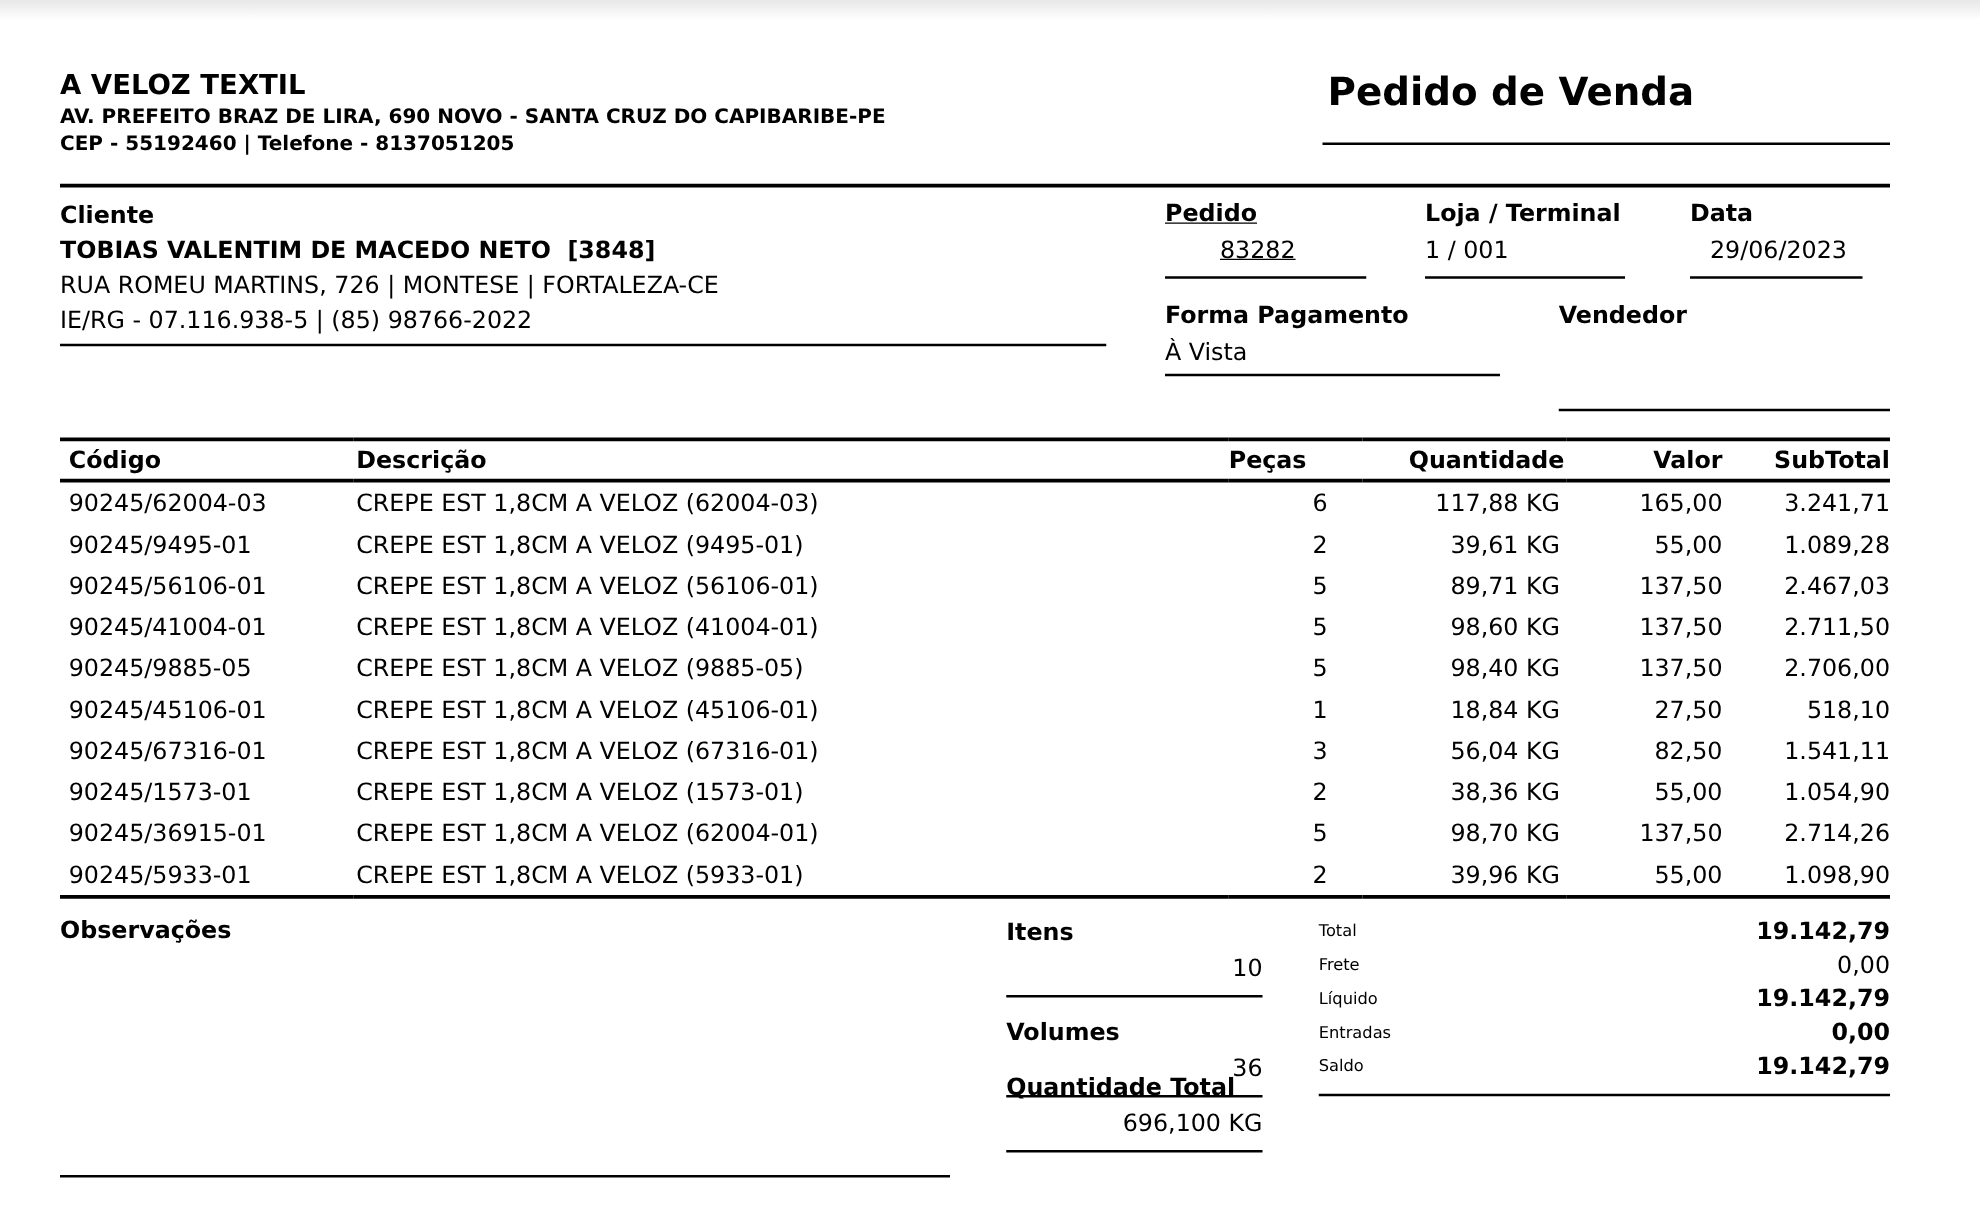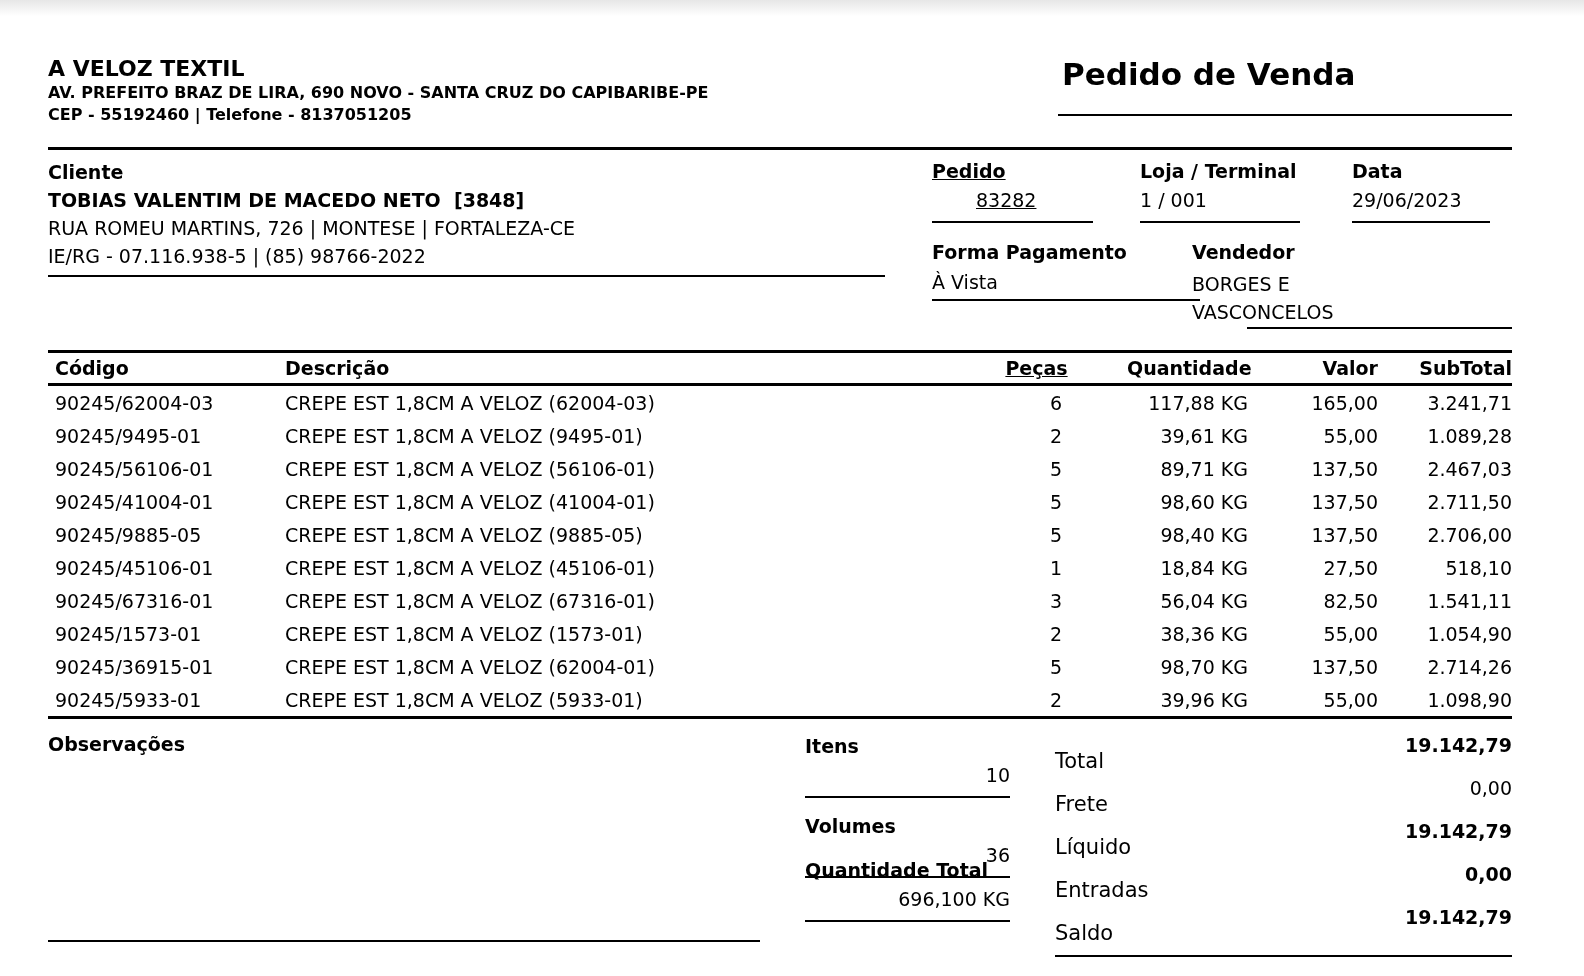--- a/index.html
+++ b/index.html
@@ -26,36 +26,36 @@
   .client-line{font-size:19px;line-height:28px;white-space:nowrap;}
   
   .items{position:absolute;left:48px;top:350px;width:1464px;
     border-top:3px solid #000;border-collapse:collapse;table-layout:fixed;}
   .items th{font-size:19px;font-weight:bold;border-bottom:3px solid #000;
     height:30px;padding:0;white-space:nowrap;}
   .items td{font-size:19px;height:33px;padding:0;white-space:nowrap;overflow:hidden;}
   .items tbody{border-bottom:3px solid #000;}
   th.h-code,td.c-code{text-align:left;padding-left:7px;}
   th.h-desc,td.c-desc{text-align:left;padding-left:2px;}
-  th.h-pecas{text-align:center;text-decoration:underline;}
+  th.h-pecas{text-align:left;}
   td.c-pecas{text-align:right;padding-right:28px;}
   th.h-qtd{text-align:left;padding-left:37px;overflow:hidden;}
   td.c-qtd{text-align:right;padding-right:5px;}
   th.h-valor,td.c-valor{text-align:right;padding-right:2px;}
   th.h-sub,td.c-sub{text-align:right;}
   
   .sumblock{position:absolute;left:805px;width:205px;border-bottom:2px solid #000;
     padding-bottom:6px;}
   .sumblock .sl{font-size:19px;font-weight:bold;line-height:28px;}
   .sumblock .sv{font-size:19px;line-height:30px;text-align:right;}
   
   .totals{position:absolute;left:1055px;top:732px;width:457px;
     border-bottom:2px solid #000;padding-bottom:8px;}
   .trow{display:flex;justify-content:space-between;line-height:27px;}
-  .tl{font-size:21px;margin-top:16px;}
+  .tl{font-size:13px;}
   .tv{font-size:19px;}
 </style>
 </head>
 <body>
 
 <div class="page-shadow"></div>
 
 <div class="abs" style="left:48px;top:56px;">
   <div class="co-name">A VELOZ TEXTIL</div>
   <div class="co-line">AV. PREFEITO BRAZ DE LIRA, 690 NOVO - SANTA CRUZ DO CAPIBARIBE-PE</div>
@@ -83,34 +83,32 @@
 <div class="rule" style="left:932px;top:221px;width:161px;height:2px;"></div>
 
 <div class="abs" style="left:1140px;top:159px;">
   <div class="lbl">Loja / Terminal</div>
   <div class="val" style="margin-top:5px;">1 / 001</div>
 </div>
 <div class="rule" style="left:1140px;top:221px;width:160px;height:2px;"></div>
 
 <div class="abs" style="left:1352px;top:159px;">
   <div class="lbl">Data</div>
-  <div class="val" style="margin-top:5px;">29/06/2023</div>
+  <div class="val" style="margin-top:5px;margin-left:16px;">29/06/2023</div>
 </div>
 <div class="rule" style="left:1352px;top:221px;width:138px;height:2px;"></div>
 
 <div class="abs" style="left:932px;top:240px;">
   <div class="lbl">Forma Pagamento</div>
   <div class="val" style="margin-top:6px;">À Vista</div>
 </div>
 <div class="rule" style="left:932px;top:299px;width:268px;height:2px;"></div>
 
-<div class="abs" style="left:1192px;top:240px;">
+<div class="abs" style="left:1247px;top:240px;">
   <div class="lbl">Vendedor</div>
-  <div class="val" style="margin-top:6px;white-space:pre-line;line-height:28px;">BORGES E
-VASCONCELOS</div>
 </div>
 <div class="rule" style="left:1247px;top:327px;width:265px;height:2px;"></div>
 
 <table class="items">
   <colgroup>
     <col style="width:235px">
       <col style="width:700px">
       <col style="width:107px">
     <col style="width:163px">
       <col style="width:127px">

